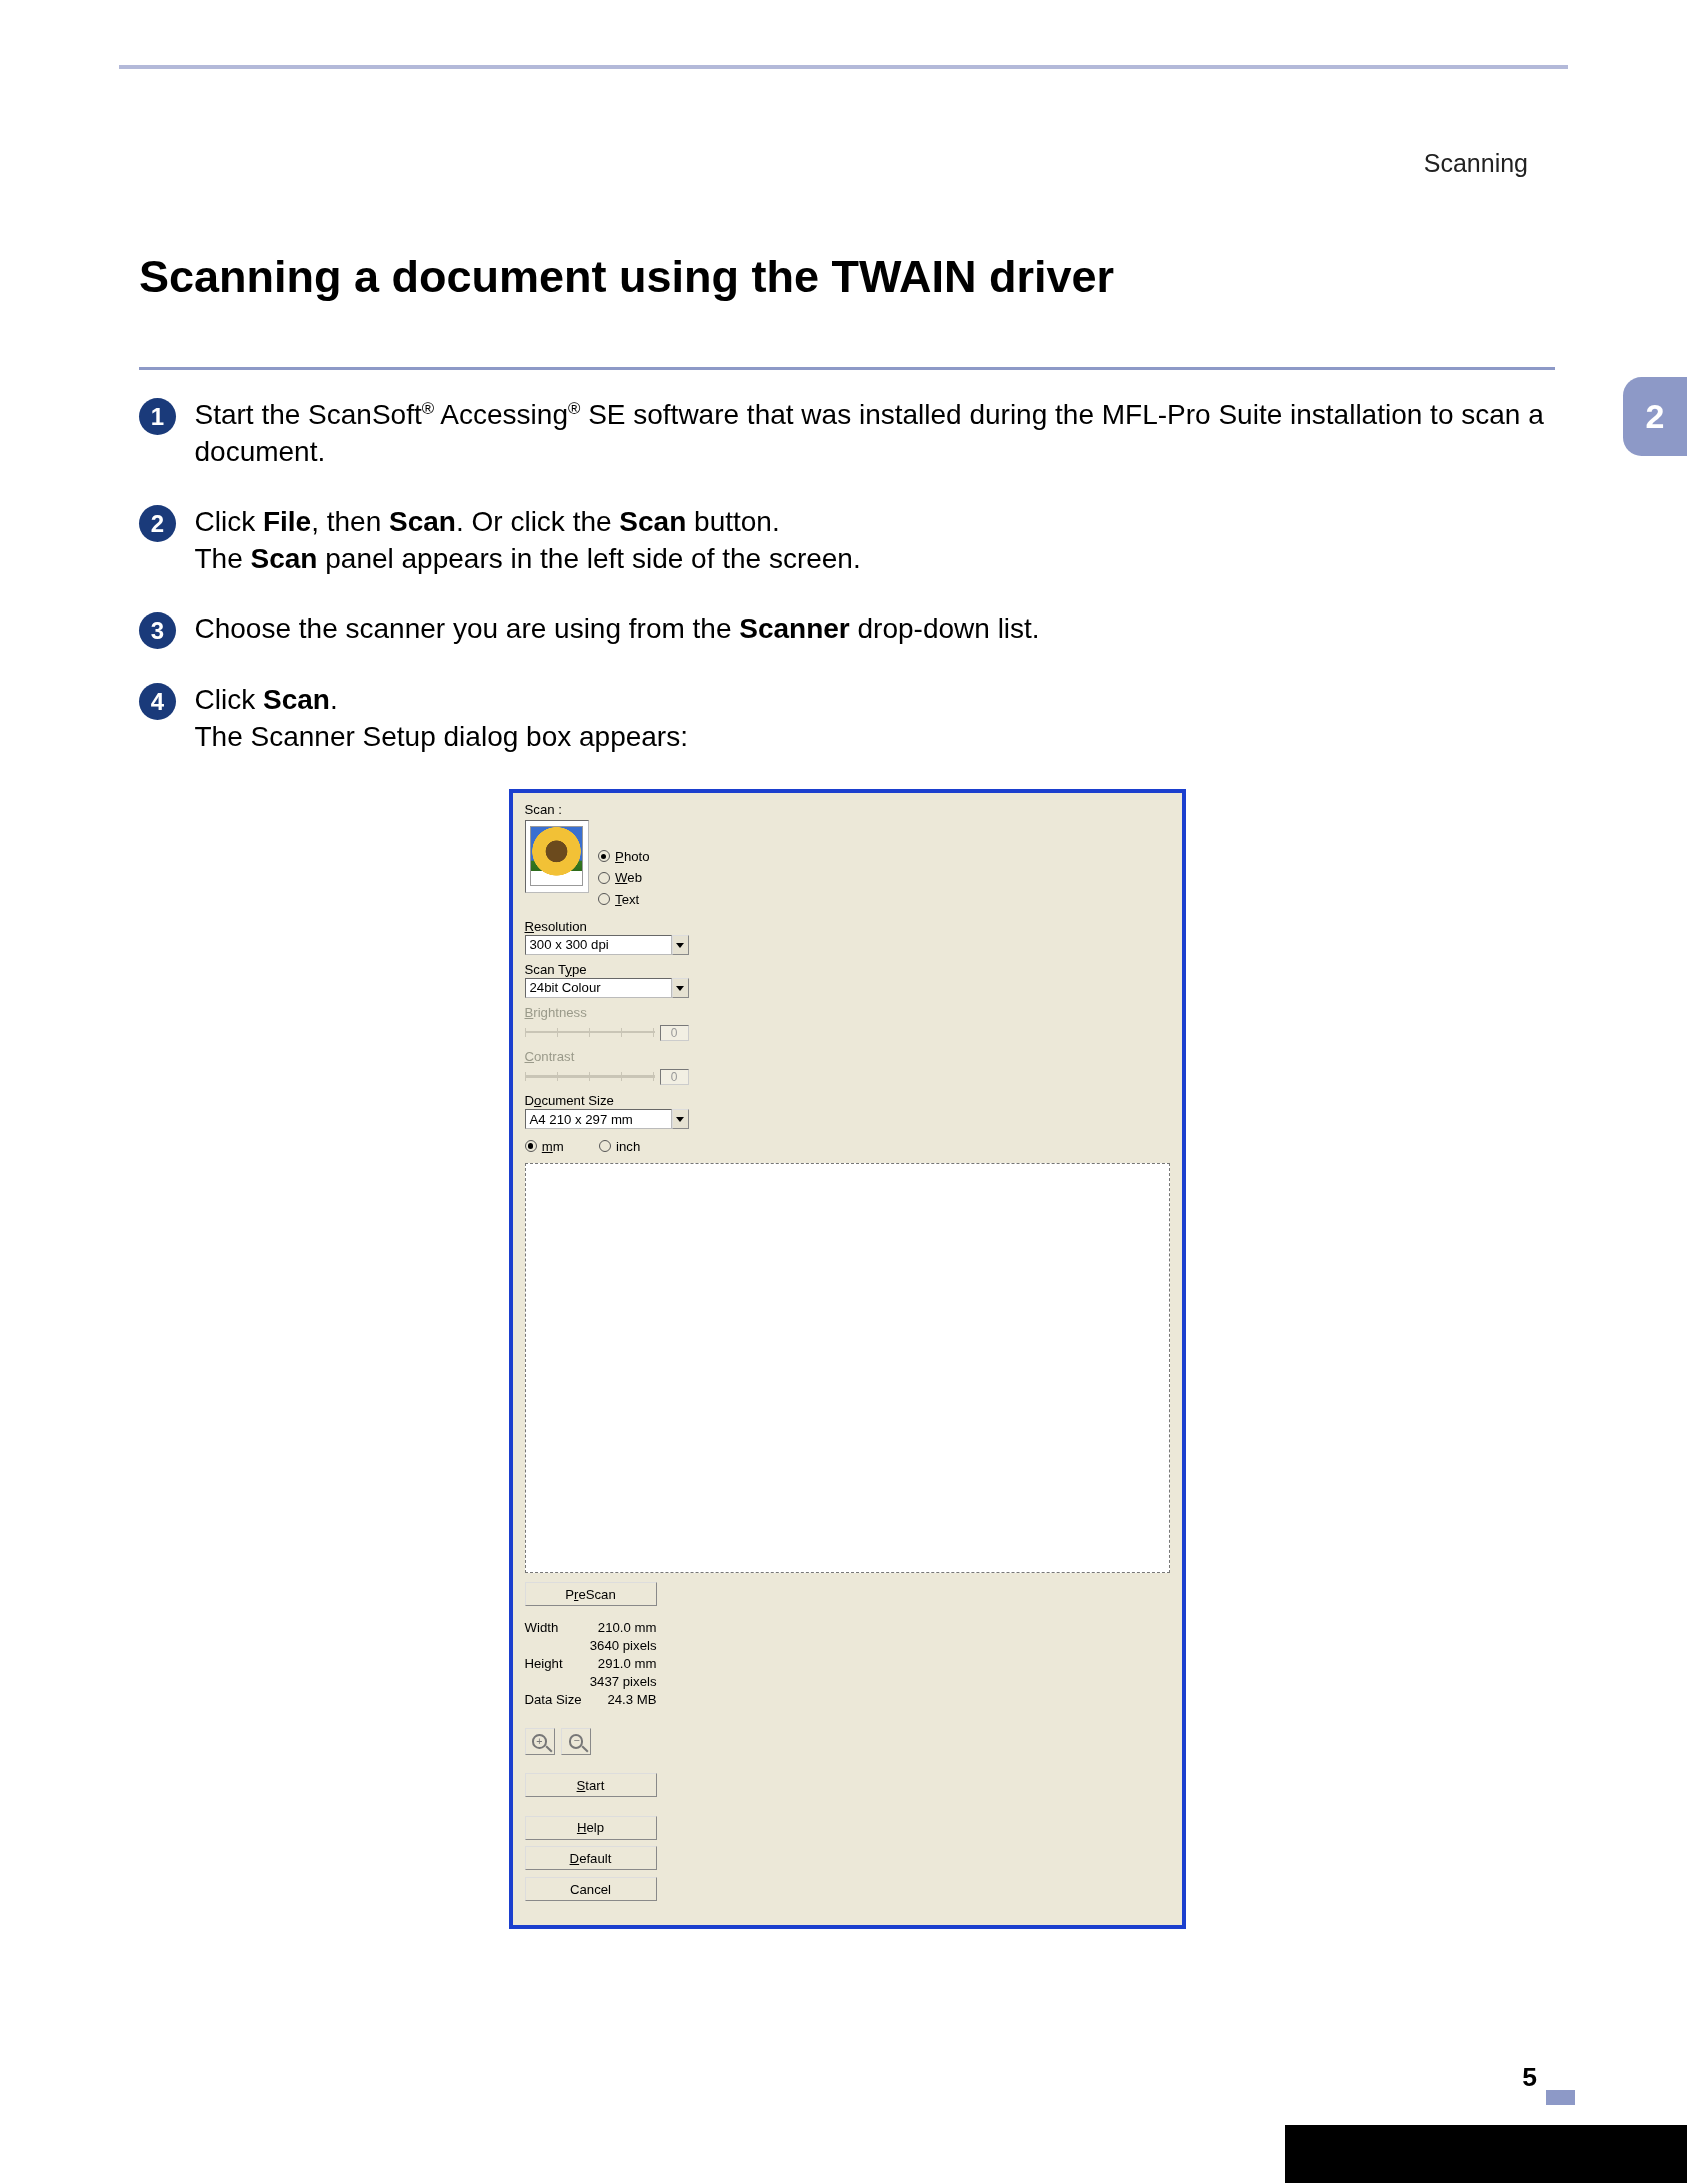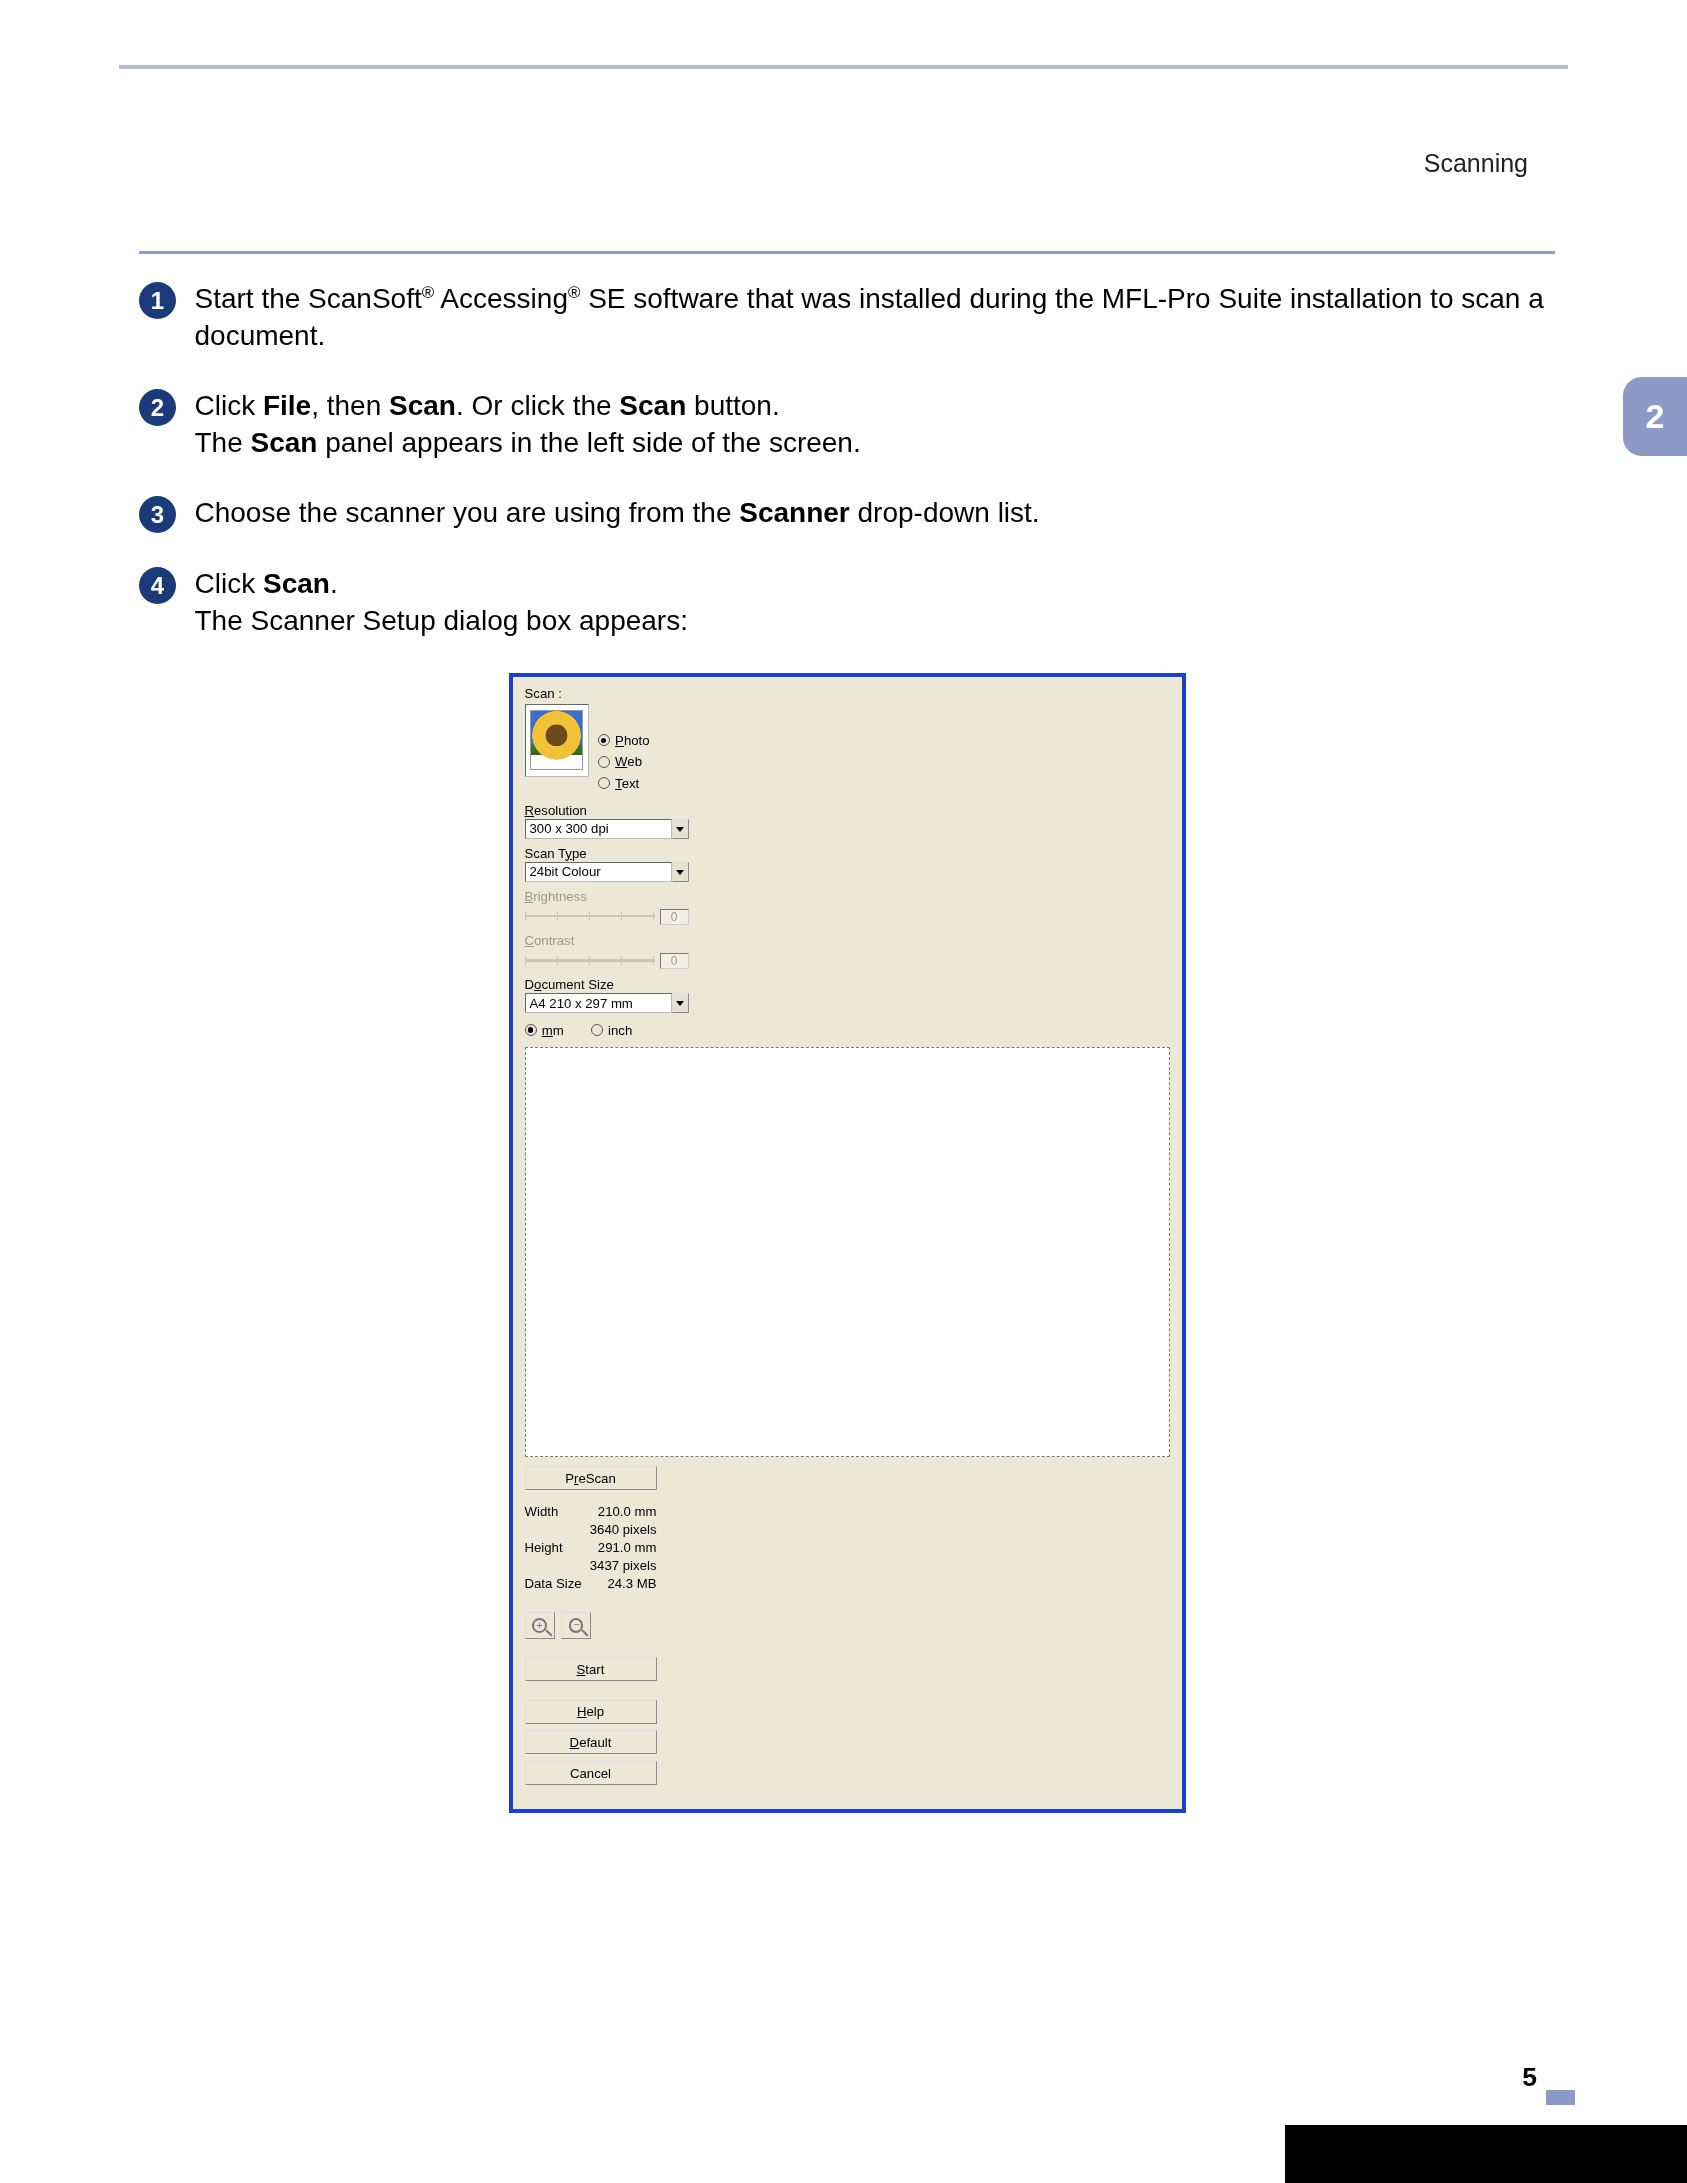--- a/index.html
+++ b/index.html
@@ -55,21 +55,21 @@
   .combo-input { flex: 1; background: #fff; border: 1.3px inset #bbb; padding: 1.3px 4px; font-size: 13.2px; height: 20px; line-height: 16px; }
   .combo-btn { width: 17px; height: 20px; border: 1.3px outset #ddd; background: #e6e2d2; display: flex; align-items: center; justify-content: center; }
   .tri-down { width: 0; height: 0; border-left: 4px solid transparent; border-right: 4px solid transparent; border-top: 5.3px solid #000; }
 
   .slider { margin-top: 2.6px; height: 20px; position: relative; }
   .slider-track { position: absolute; left: 0; right: 34px; top: 8.6px; height: 2.6px; background: #c9c5b6; }
   .slider-ticks { position: absolute; left: 0; right: 34px; top: 5.3px; height: 9.3px; display: flex; justify-content: space-between; }
   .slider-ticks span { width: 1.3px; height: 9.3px; background: #c9c5b6; }
   .slider-box { position: absolute; right: 0; top: 2.6px; width: 29px; height: 16px; border: 1.3px inset #ccc; background: #f2efe3; font-size: 12px; color: #999; text-align: center; }
 
-  .unit-row { display: flex; gap: 27px; margin-top: 9.3px; font-size: 13.2px; }
+  .unit-row { display: flex; gap: 35px; margin-top: 9.3px; font-size: 13.2px; }
 
   .preview { width: 100%; height: 410px; background: #fff; border: 1.3px dashed #777; }
 
   .wbtn { height: 24px; border: 1.3px outset #ddd; background: #ece8d8; font-size: 13.2px; display: flex; align-items: center; justify-content: center; margin-bottom: 6.6px; }
   .infobox { font-size: 13.2px; line-height: 1.35; margin: 6.6px 0 13.2px 0; }
   .infobox .row { display: flex; justify-content: space-between; }
   .zoom-row { display: flex; gap: 6.6px; margin: 6.6px 0 18.5px 0; justify-content: flex-start; }
   .zbtn { width: 30px; height: 26.5px; border: 1.3px outset #ddd; background: #ece8d8; display: flex; align-items: center; justify-content: center; }
   .mag { width: 14.6px; height: 14.6px; border: 2px solid #777; border-radius: 50%; position: relative; }
   .mag::after { content:''; position:absolute; width:8px; height:2px; background:#777; transform: rotate(45deg); left: 10.6px; top: 12px; }
@@ -79,20 +79,21 @@
 </style>
 </head>
 <body>
 
 <div class="page">
   <div class="top-rule"></div>
   <div class="running-head">Scanning</div>
   <div class="side-tab">2</div>
 
   <div class="content">
+    <h1>Scanning a document using the TWAIN driver</h1>
     <div class="h2-rule"></div>
 
     <div class="step">
       <div class="badge">1</div>
       <div class="step-body">
         <span>Start the ScanSoft</span><sup>®</sup><span> Accessing</span><sup>®</sup><span> SE software that was installed during the MFL-Pro Suite installation to scan a document.</span>
       </div>
     </div>
 
     <div class="step">

